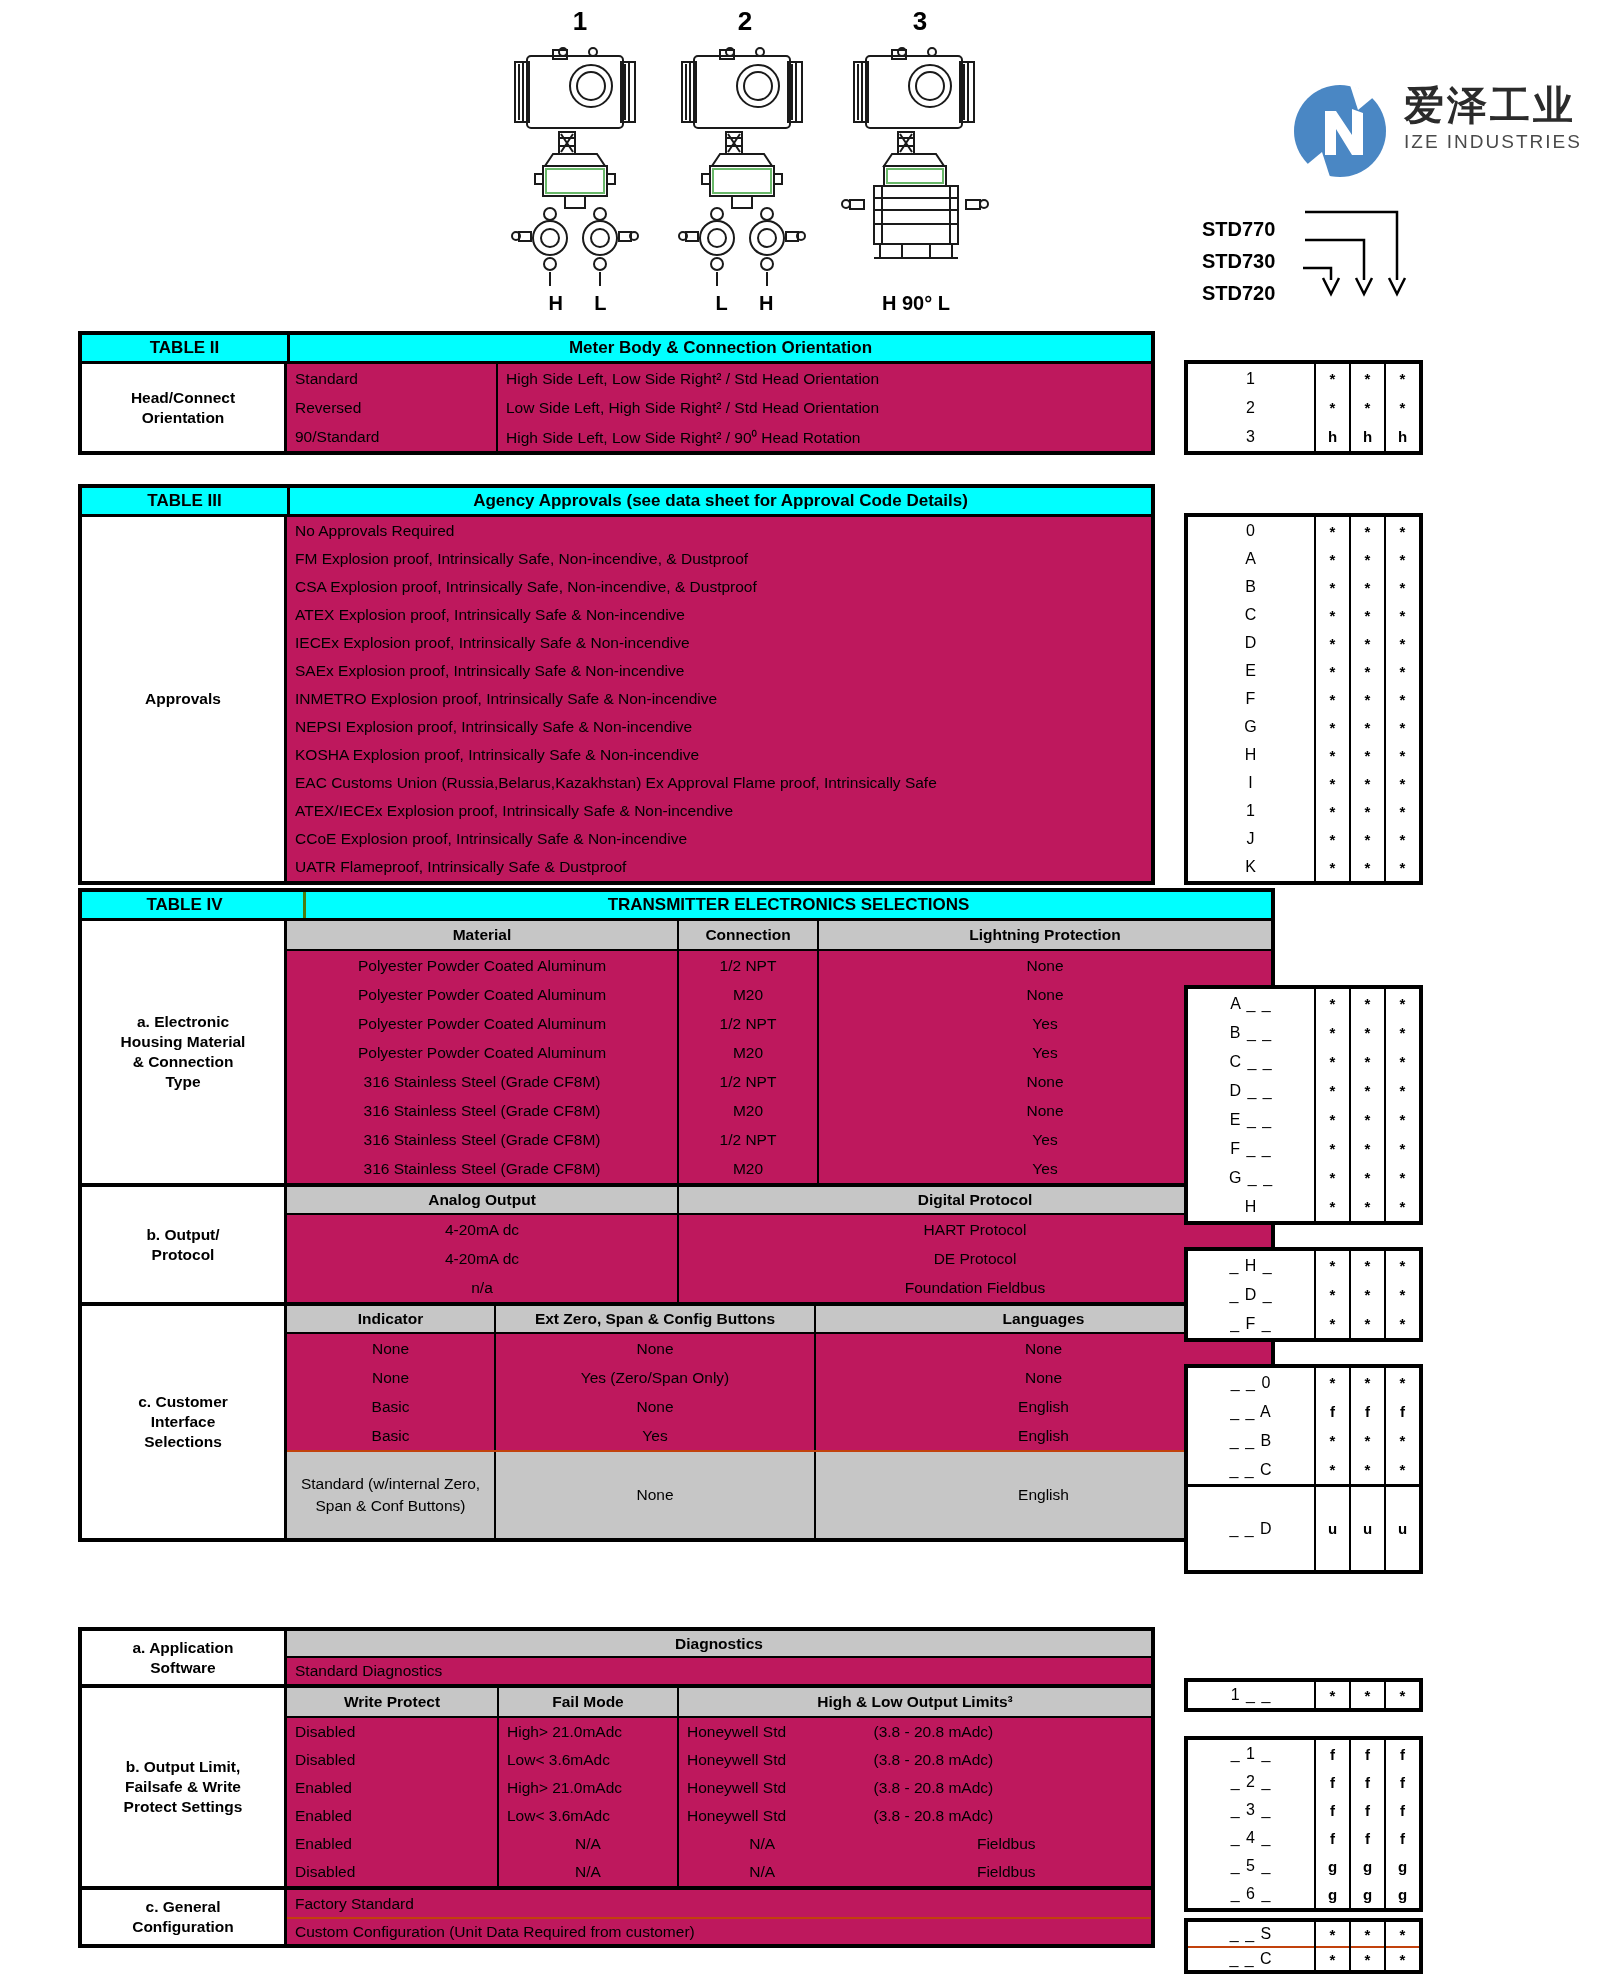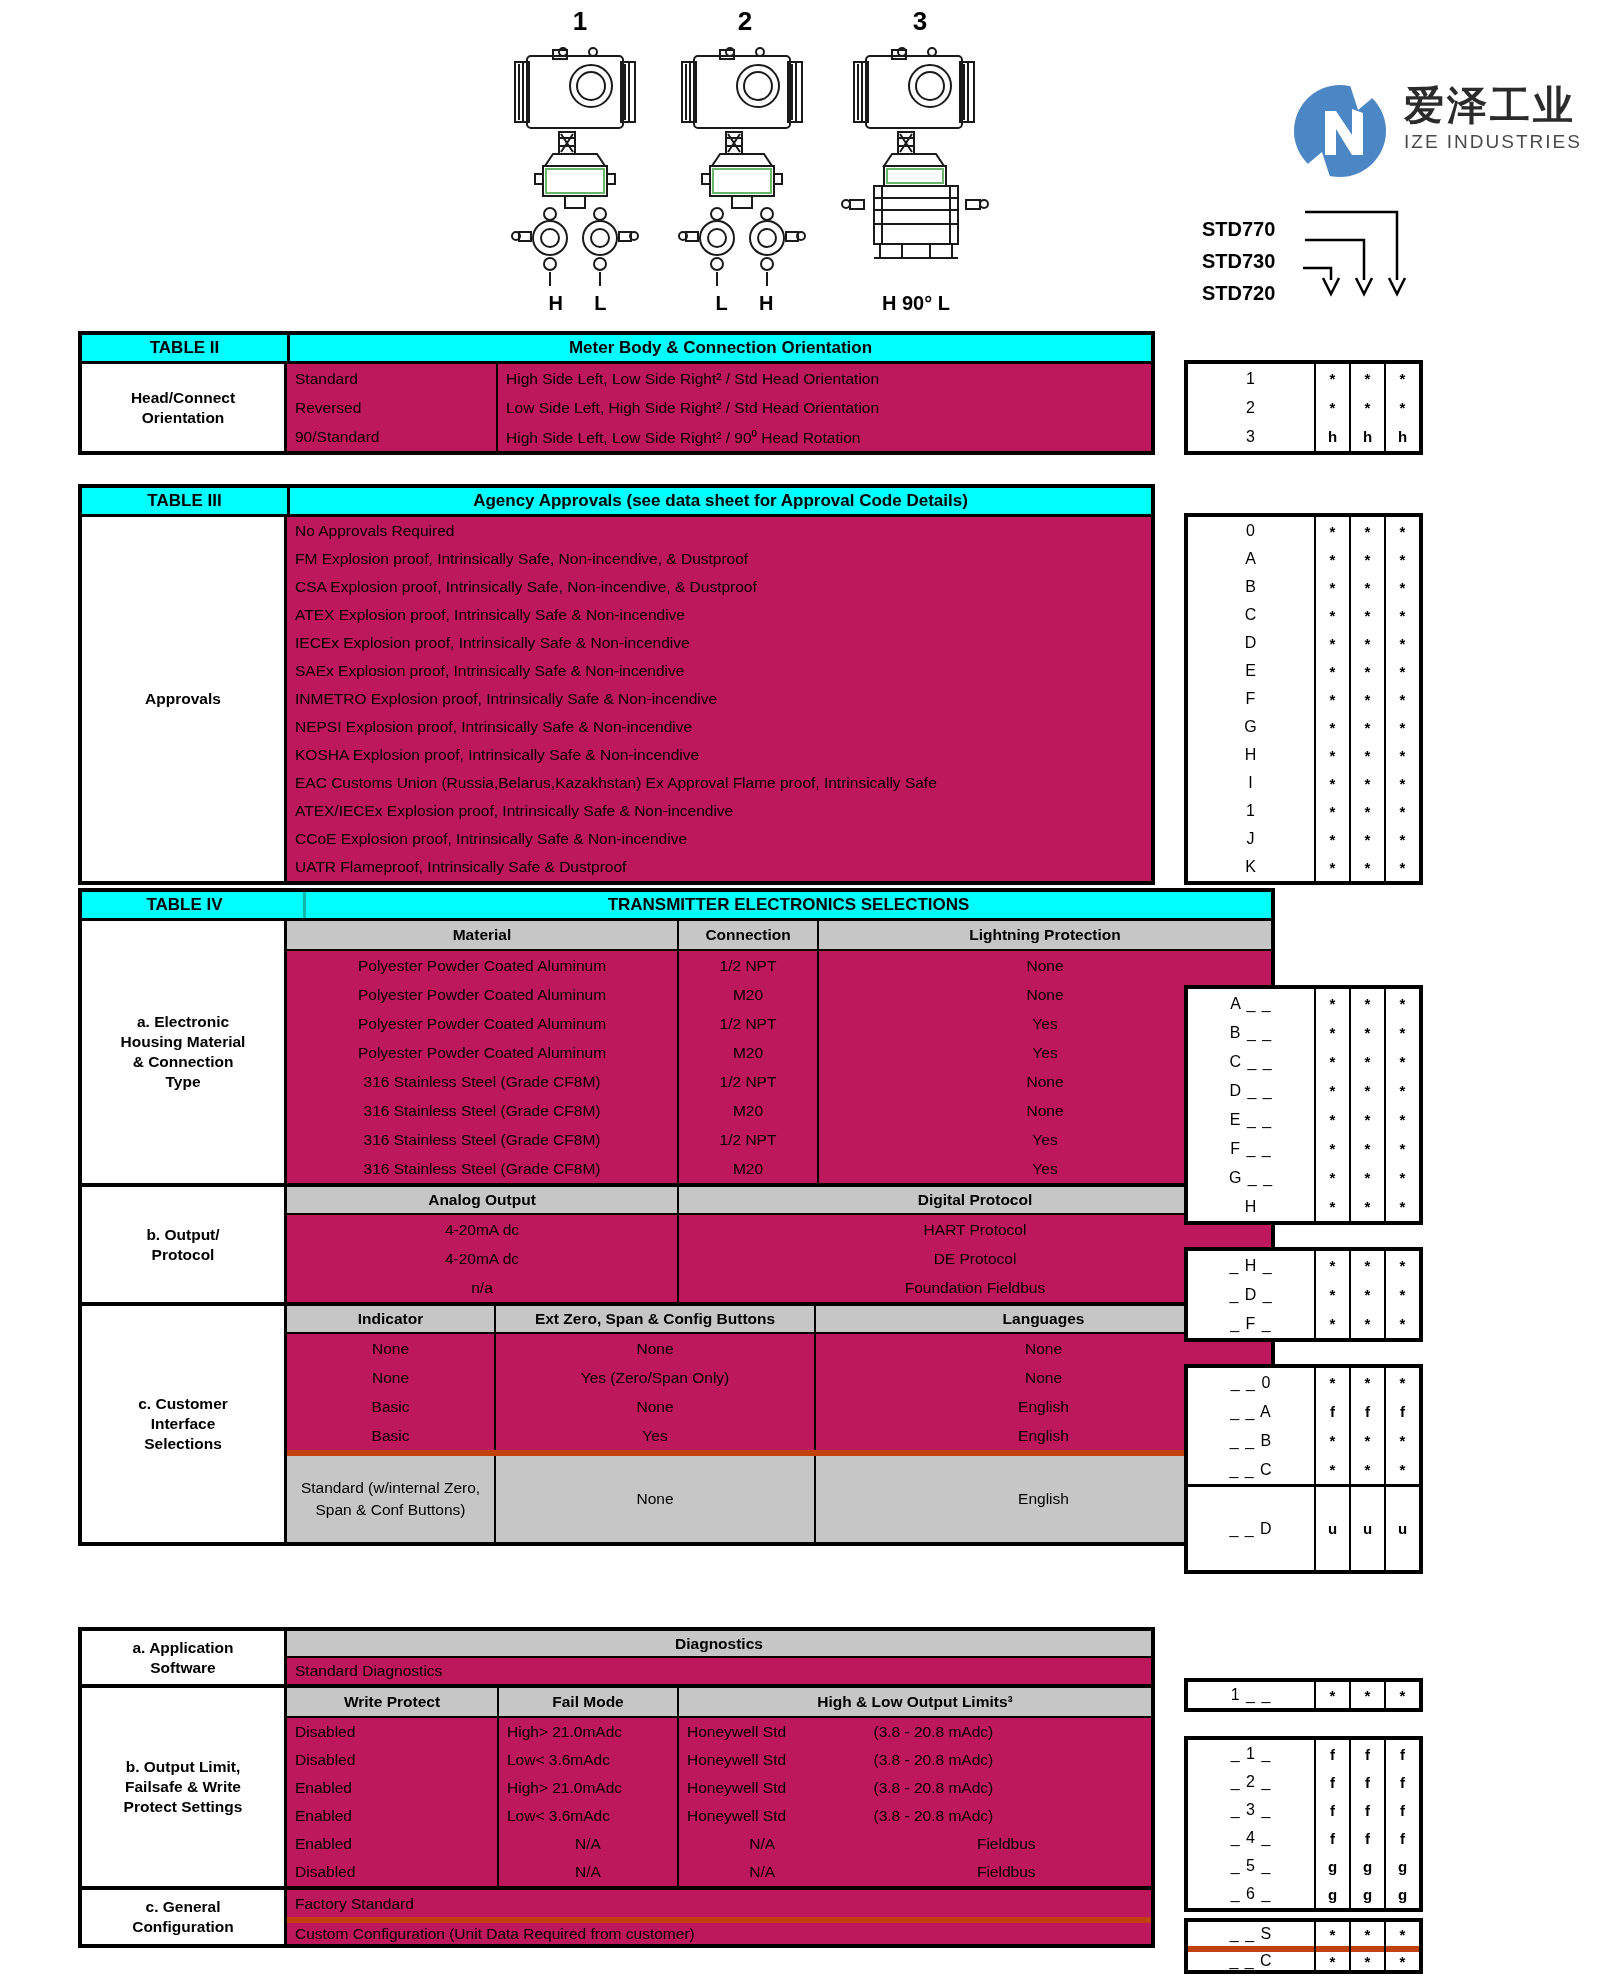--- a/index.html
+++ b/index.html
@@ -23,21 +23,21 @@
        justify-content:center;box-sizing:border-box;}
   .cells{display:flex;flex:1;}
   .gcell{background:#be185d;box-sizing:border-box;display:flex;flex-direction:column;}
   .bl2{border-left:2px solid #000;}
   .ln{font-size:15.5px;padding:0 8px;box-sizing:border-box;display:flex;align-items:center;white-space:nowrap;}
   .ctr{justify-content:center;padding:0 12px;}
   .h25{height:25px}.h26{height:26px}.h27{height:27px}.h28{height:28px}.h29{height:29px}
   .w205{width:205px}.w209{width:209px}.w390{width:390px}.w140{width:140px}
   .w207{width:207px}.w320{width:320px}.w210{width:210px}.w180{width:180px}
   .flex1{flex:1;}
-  .topdiv2{border-top:6px solid #c2410c;}
+  .topdiv2{border-top:2px solid #c2410c;}
   .dcell{background:#c6c6c6;display:flex;align-items:center;justify-content:center;text-align:center;
          font-size:15.5px;padding:0 12px;box-sizing:border-box;white-space:normal;line-height:22px;}
   .lim{display:flex;}
   .lim .l1{width:33%;}
   .lim .l2{flex:1;padding-left:4px;margin-left:32px;}
   .lim.fb .l1{text-align:center;}
   .lim.fb .l2{text-align:center;padding-left:0;}
 
   
   .cbox{position:absolute;display:flex;border:4px solid #000;background:#fff;box-sizing:border-box;}
@@ -343,21 +343,21 @@
       <div class="ln h28">*</div>
       <div class="ln h28">*</div>
       <div class="ln h28">*</div>
       <div class="ln h28">*</div>
     </div>
   </div>
 
   <div class="tbl" style="left:78px;top:888px;width:1197px;">
     <div class="hdrrow h26">
       <div class="hcell w205">TABLE IV</div>
-      <div class="hcell flex1" style="border-left:3px solid #14b8a6;margin-left:16px;">TRANSMITTER ELECTRONICS SELECTIONS</div>
+      <div class="hcell flex1" style="border-left:3px solid #4d7c0f;margin-left:16px;">TRANSMITTER ELECTRONICS SELECTIONS</div>
     </div>
 
     <div class="sect">
       <div class="lblcell w205">
         <div>a. Electronic</div>
         <div>Housing Material</div>
         <div>&amp; Connection</div>
         <div>Type</div>
       </div>
       <div class="bodycol">

